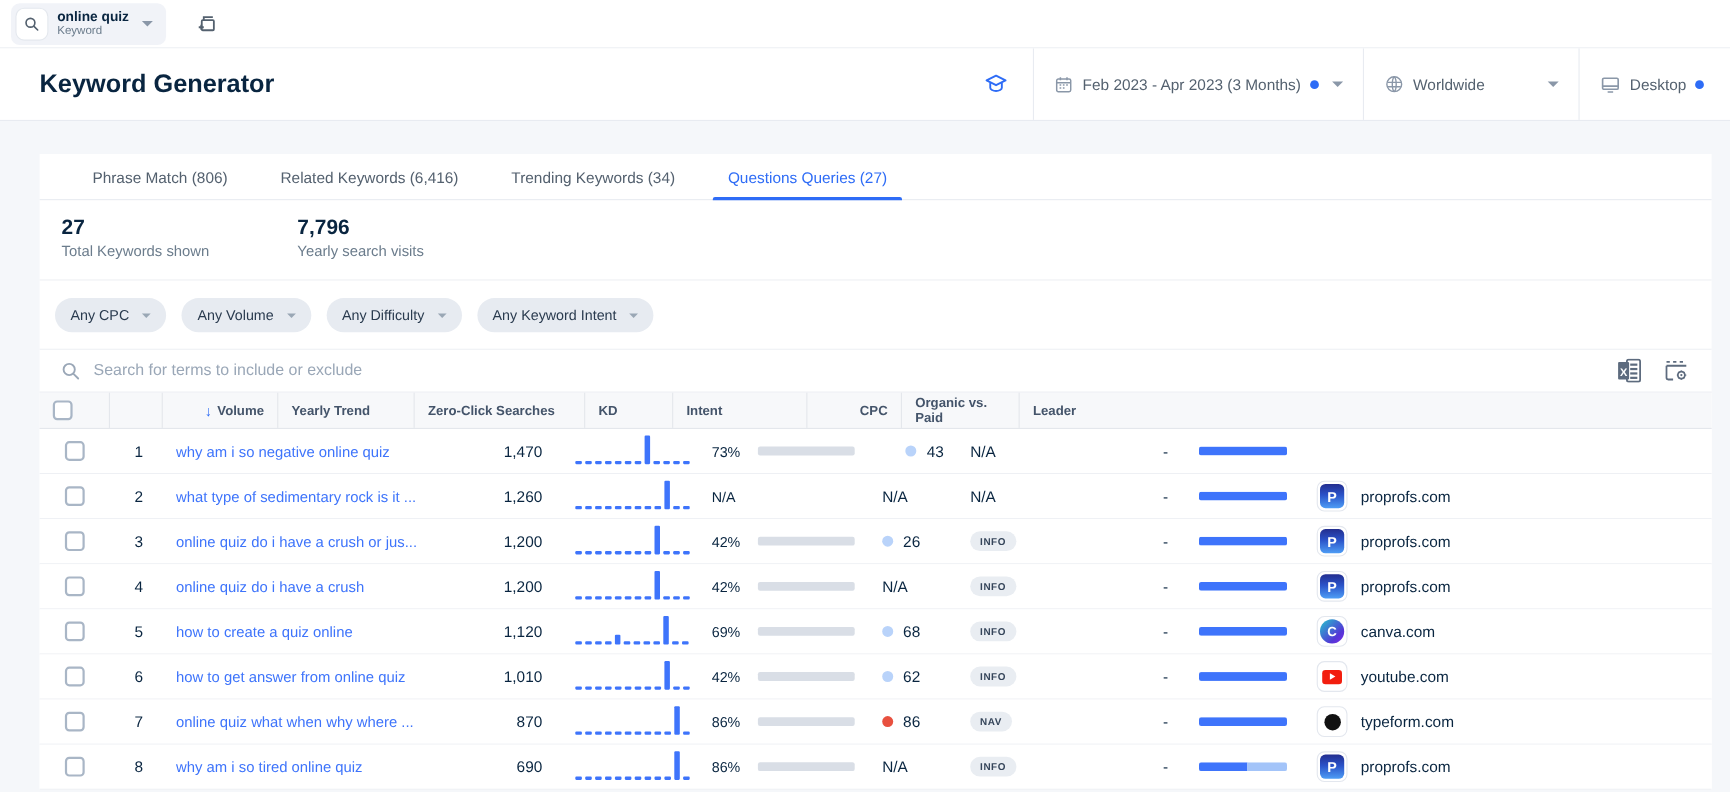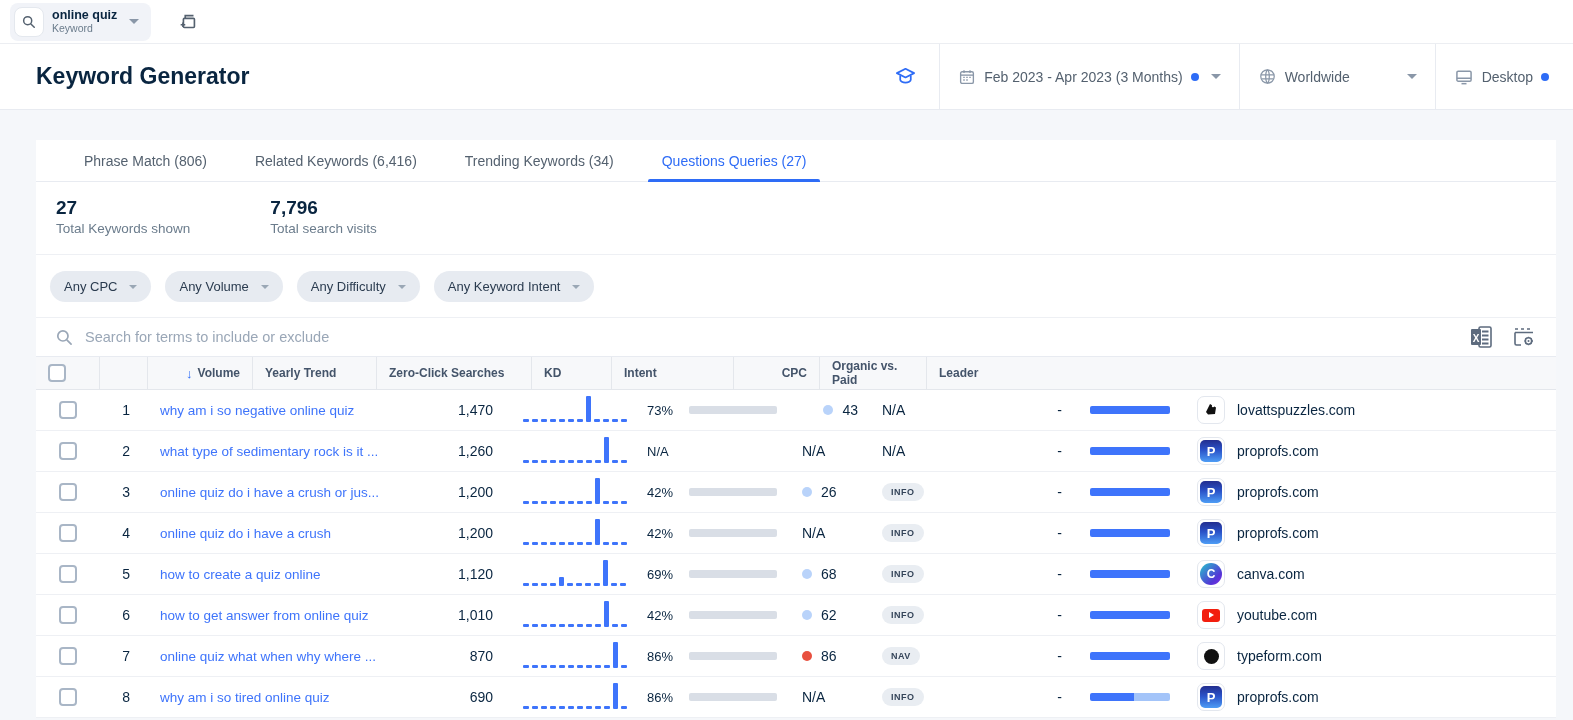--- a/index.html
+++ b/index.html
@@ -152,21 +152,21 @@
       <div class="tab active">Questions Queries (27)</div>
     </div>
 
   <div class="stats">
     <div class="stat">
       <div class="v">27</div>
       <div class="l">Total Keywords shown</div>
     </div>
     <div class="stat">
       <div class="v">7,796</div>
-      <div class="l">Total search visits</div>
+      <div class="l">Yearly search visits</div>
     </div>
   </div>
 
   <div class="filters" id="filters">
       <div class="chip">
         <span>Any CPC</span>
         <span class="chev sm"></span>
       </div>
       <div class="chip">
         <span>Any Volume</span>
@@ -284,29 +284,20 @@
           <span>N/A</span>
         </div>
         <div class="td right" style="width: 86px;">
           <span style="padding-right: 4px;">-</span>
         </div>
         <div class="td" style="width: 107px;">
           <span style="display: flex; width: 80px; height: 8px; border-radius: 2px; overflow: hidden;">
             <span style="height: 100%; background: rgb(62, 116, 251); width: 100%;"></span>
           </span>
         </div>
-        <div class="td" style="width: 371px;">
-          <span class="favicon">
-            <svg width="18" height="18" viewBox="0 0 18 18">
-              <path d="M4 11 L8 3 L14 6.5 L13 13 L6 13.5 Z" fill="#111"></path>
-              <circle cx="11" cy="5" r="1.2" fill="#fff"></circle>
-            </svg>
-          </span>
-          <a class="leader-link">lovattspuzzles.com</a>
-        </div>
       </div>
       <div class="tr">
         <div class="td" style="width: 64px; justify-content: center;">
           <span class="cbx"></span>
         </div>
         <div class="td right" style="width: 48px;">
           <span style="padding-right: 6px;">2</span>
         </div>
         <div class="td" style="width: 258px;">
           <a class="kw-link">what type of sedimentary rock is it ...</a>

